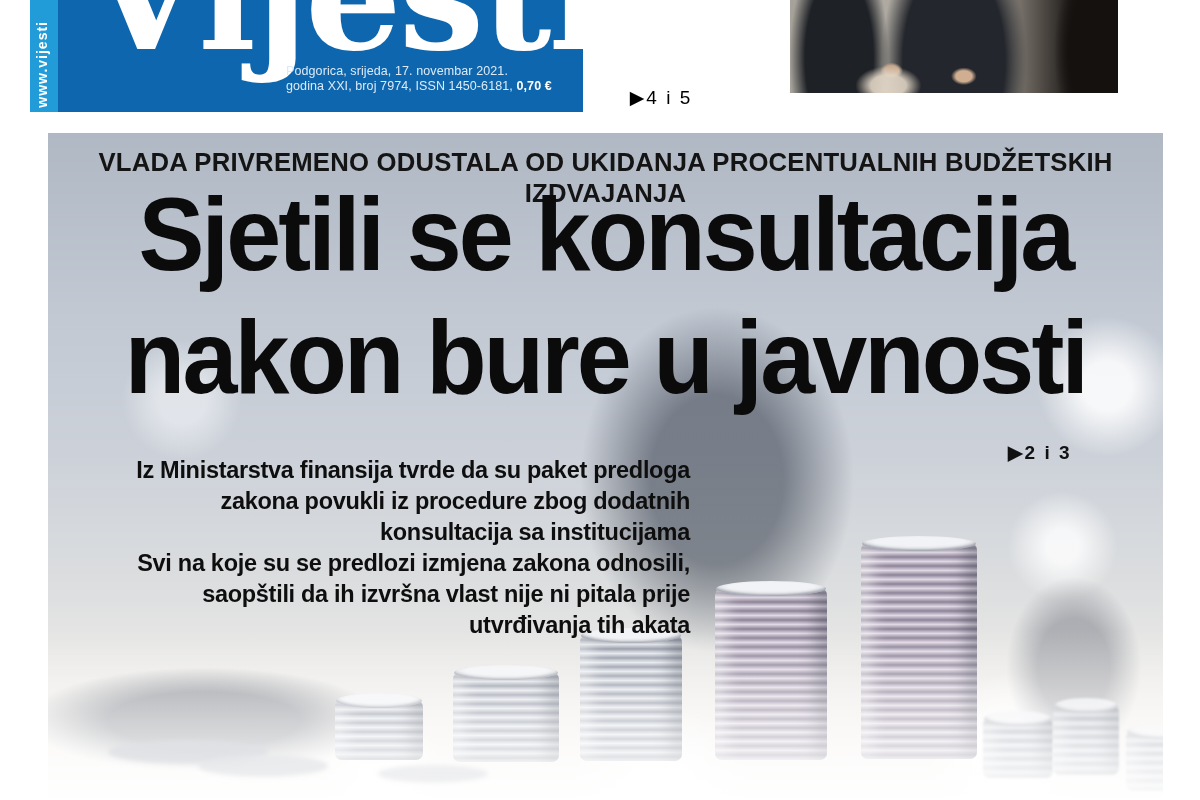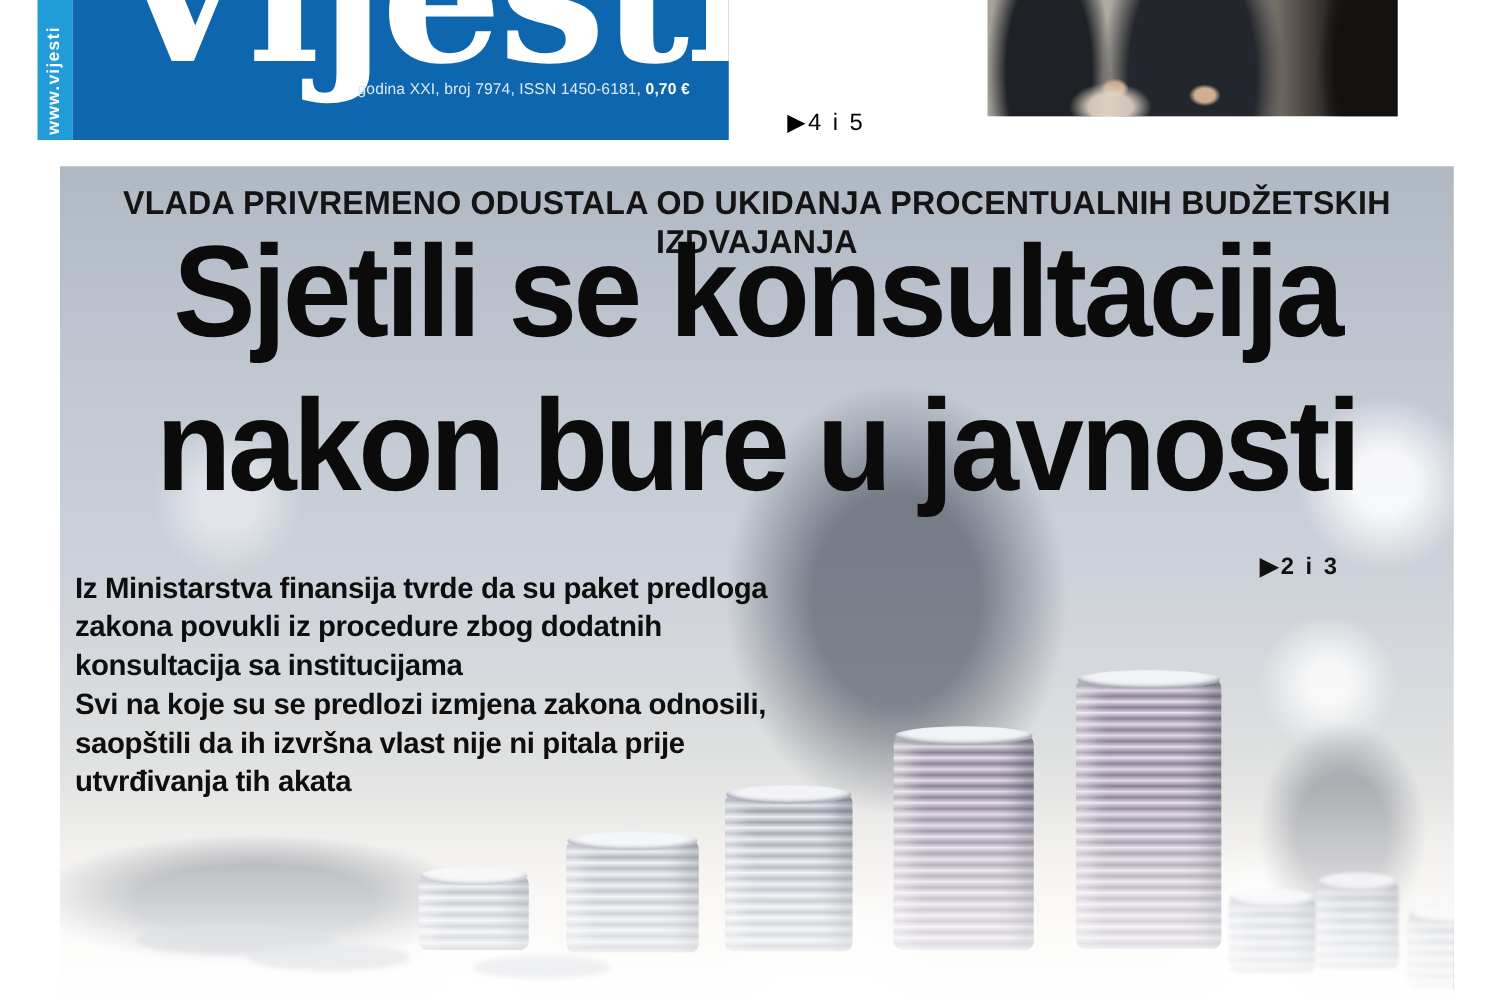--- a/index.html
+++ b/index.html
@@ -93,21 +93,21 @@
     text-align: center; color: #0b0b0b; font-weight: bold; font-size: 104px;
     line-height: 1.18; letter-spacing: -3px; white-space: pre-line;
     transform: scaleX(0.95);
   }
   #lead-ref {
     position: absolute; left: 960px; top: 308px; width: 120px;
     color: #111; font-weight: bold; font-size: 19px; letter-spacing: 2px;
   }
   #deck {
     position: absolute; left: 12px; top: 322px; width: 630px;
-    text-align: left; color: #0e0e0e; font-weight: bold; font-size: 23.5px;
+    text-align: right; color: #0e0e0e; font-weight: bold; font-size: 23.5px;
     line-height: 1.32; letter-spacing: -0.3px; white-space: pre-line;
   }
 
   
   .stack {
     position: absolute; border-radius: 7px;
     background: repeating-linear-gradient(to bottom,
       #eceef2 0px, #c6cad2 2px, #8f95a2 5px, #bbc0ca 7px, #dadde3 9px);
     box-shadow: inset -12px 0 16px rgba(40,45,58,.30),
                 inset 12px 0 16px rgba(255,255,255,.45);
@@ -152,20 +152,21 @@
 <body>
 
 <div id="page">
 
   <div id="url-strip">
     <span>www.vijesti</span>
   </div>
   <div id="masthead">
     <div id="logo">Vijesti</div>
     <div id="mast-info">
+      <div>Podgorica, srijeda, 17. novembar 2021.</div>
       <div><span>godina XXI, broj 7974, ISSN 1450-6181,</span> <span class="price">0,70 €</span></div>
     </div>
   </div>
 
   <div id="teaser-ref">▶4 i 5</div>
 
   <div id="top-photo"></div>
 
   <div id="hero">
 

